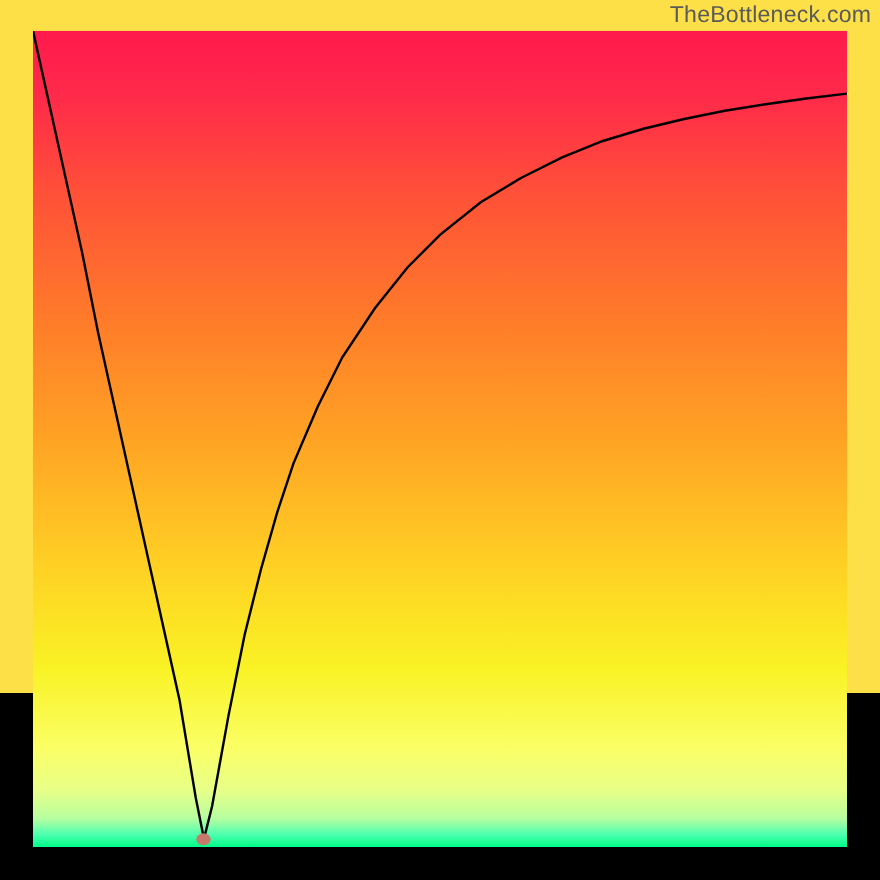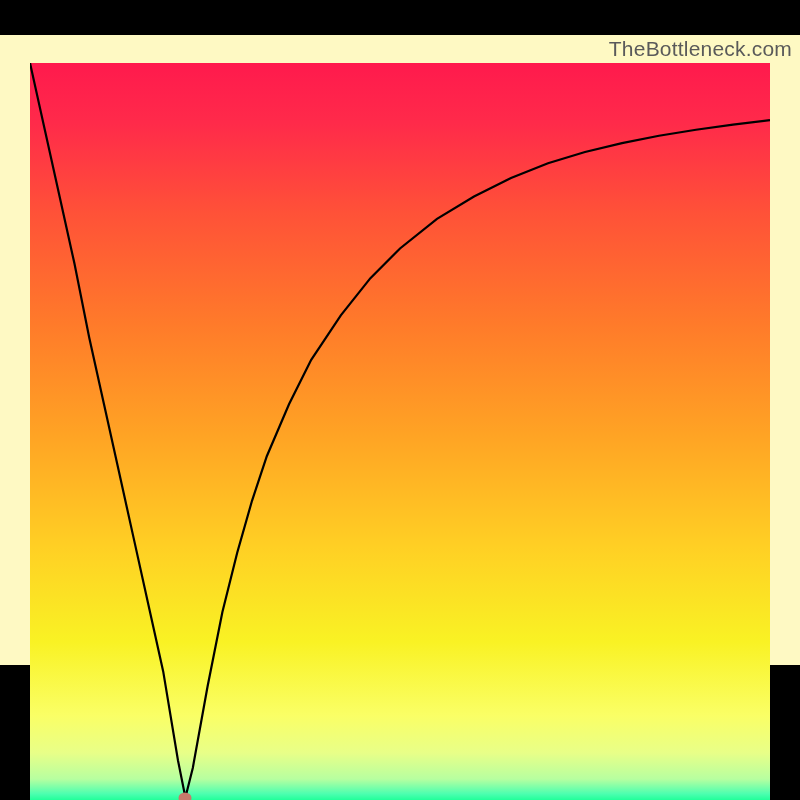--- a/index.html
+++ b/index.html
@@ -8,22 +8,21 @@
     width: 800px;
     height: 800px;
     overflow: hidden;
     font-family: Arial, Helvetica, sans-serif;
     background: #000;
   }
   .chart-wrap {
     position: relative;
     width: 800px;
     height: 630px;
-    background: #fef9c3;
-    margin-top: 35px;
+    background: #fde047;
   }
   .watermark {
     position: absolute;
     top: 2px;
     right: 8px;
     color: #5a5a5a;
     font-size: 21px;
     font-weight: 400;
     letter-spacing: 0.2px;
     z-index: 20;

